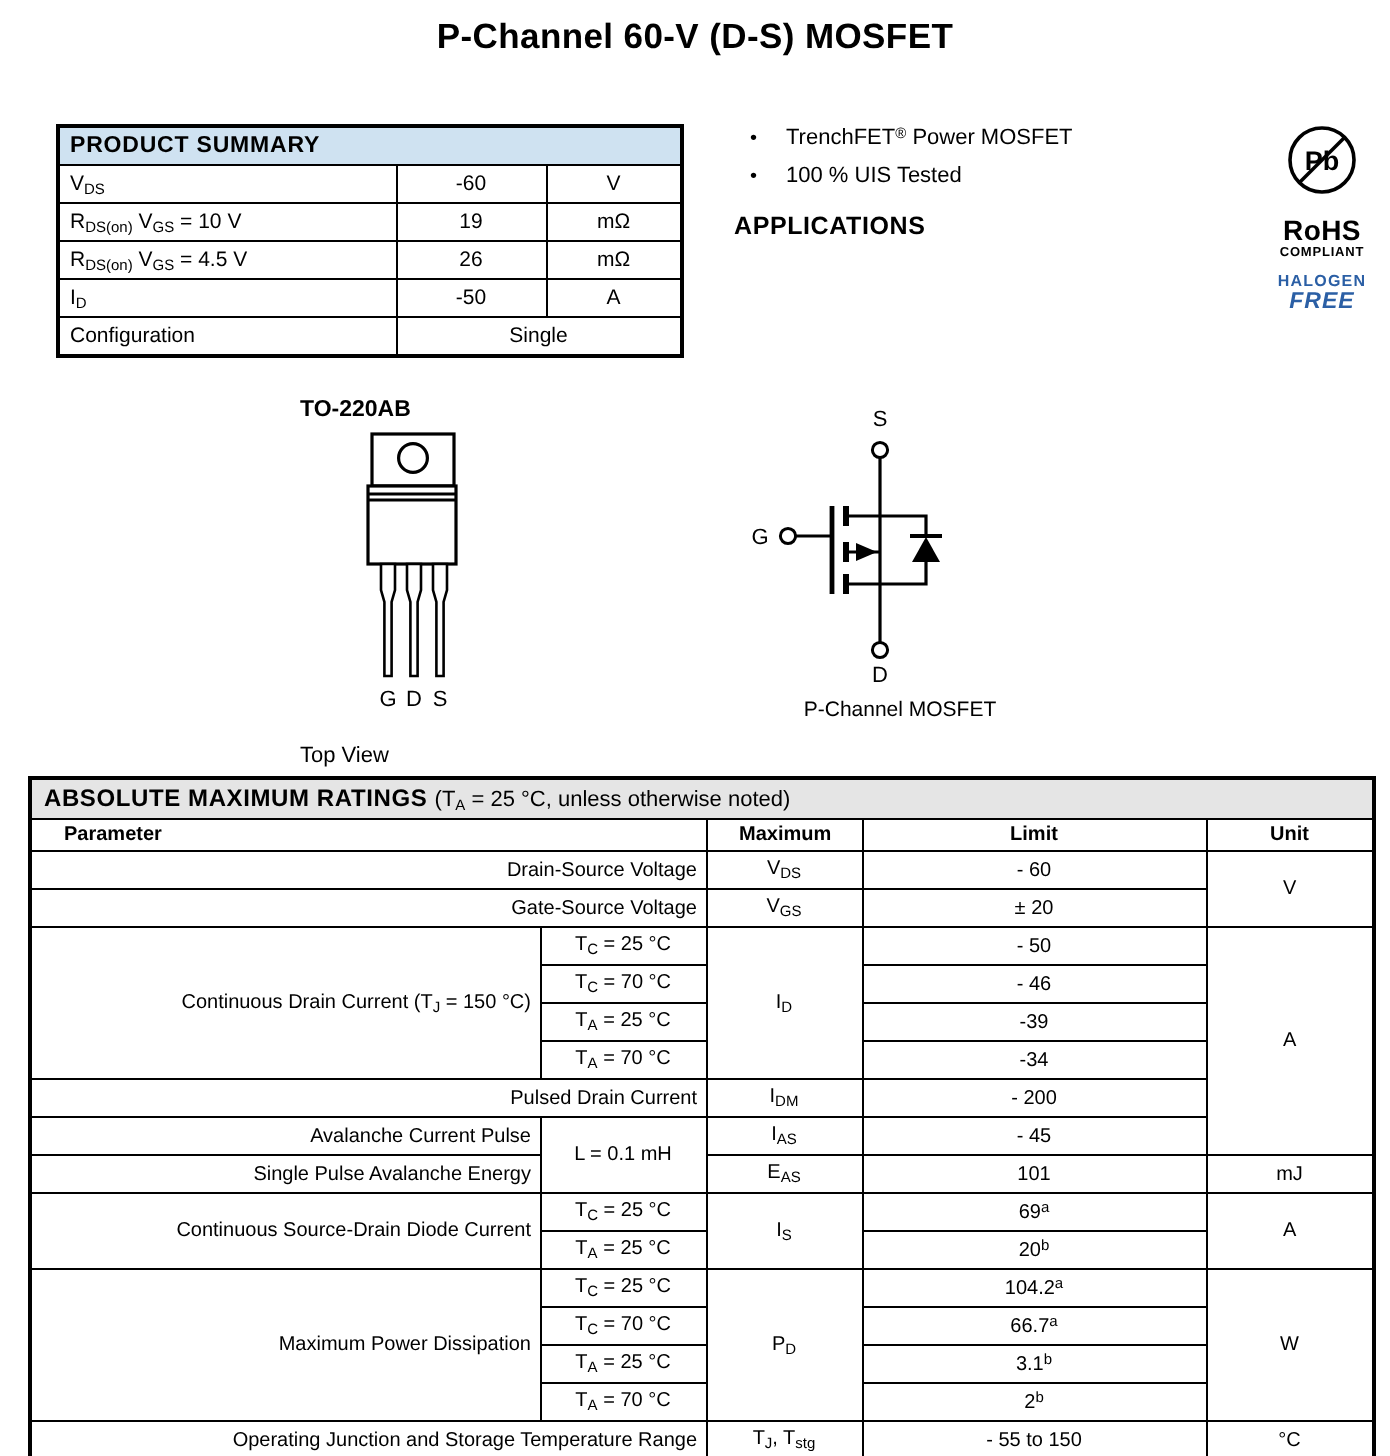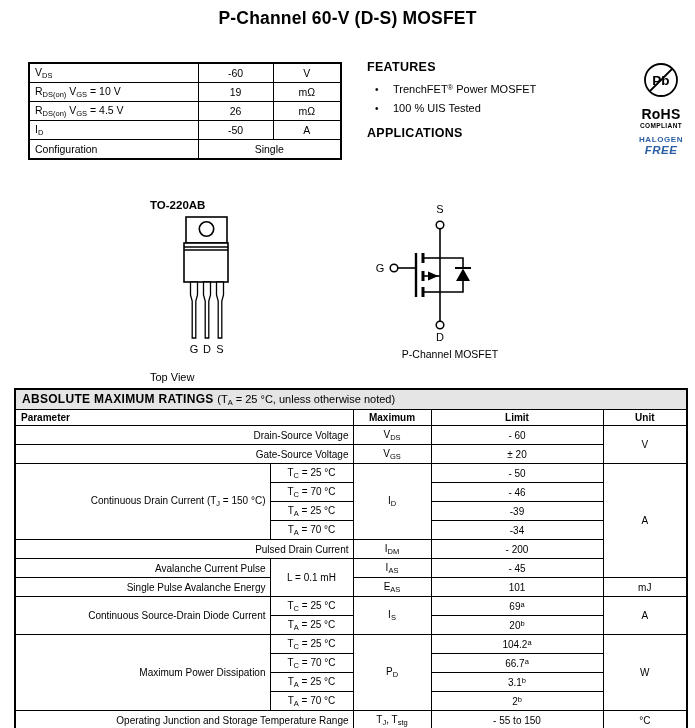--- a/index.html
+++ b/index.html
@@ -41,39 +41,42 @@
   .mos-fig{position:absolute;left:360px;top:202px;width:180px;text-align:center;}
   .mos-caption{font-size:10.5px;margin-top:0px;}
   svg text{font-family:"Liberation Sans","DejaVu Sans",sans-serif;}
 
   
   .amr-table{position:absolute;left:14px;top:388px;width:672px;table-layout:fixed;
         border:2px solid #000;font-size:10px;}
   .amr-table th.bar{background:#e5e5e5;border:1px solid #000;text-align:left;
         padding:2px 6px;font-weight:normal;font-size:11px;height:15px;}
   .amr-table th.bar .bold{font-weight:bold;font-size:12px;letter-spacing:0.3px;}
-  .amr-table th.col{border:1px solid #000;font-size:10px;font-weight:bold;height:15px;padding:0 5px;}
+  .amr-table th.col{border:1px solid #000;font-size:10px;font-weight:bold;height:15px;padding:0 16px;}
   .amr-table th.col.left{text-align:left;}
   .amr-table td{border:1px solid #000;height:18px;padding:0 4px;text-align:center;}
   .amr-table td.param{text-align:right;}
 </style>
 </head>
 <body>
 
 <div class="page">
 
   <div class="page-title">P-Channel 60-V (D-S) MOSFET</div>
 
   <table class="ps-table">
     <colgroup>
         <col style="width:169px">
         <col style="width:75px">
         <col style="width:68px">
       </colgroup>
     <tbody>
+        <tr>
+          <th class="bar" colspan="3">PRODUCT SUMMARY</th>
+        </tr>
     <tr>
       <td><span>V</span><sub>DS</sub><span></span><sub></sub><span></span></td>
       <td class="val">-60</td>
       <td class="unit">V</td>
     </tr>
     <tr>
       <td><span>R</span><sub>DS(on)</sub><span>  V</span><sub>GS</sub><span> = 10 V</span></td>
       <td class="val">19</td>
       <td class="unit">mΩ</td>
     </tr>
@@ -88,21 +91,20 @@
       <td class="unit">A</td>
     </tr>
     <tr>
       <td>Configuration</td>
       <td class="val" colspan="2">Single</td>
     </tr>
   </tbody>
     </table>
 
   <div class="feat-block">
-    <div class="feat-heading">FEATURES</div>
     <ul class="feat-list">
       <li><span class="dot">•</span><span>TrenchFET</span><sup>®</sup><span> Power MOSFET</span></li>
       <li><span class="dot">•</span><span>100 % UIS Tested</span><sup></sup><span></span></li>
     </ul>
     <div class="feat-heading">APPLICATIONS</div>
   </div>
 
   <div class="rohs">
     <svg width="40" height="40" viewBox="0 0 40 40">
       <circle cx="20" cy="20" r="16" fill="none" stroke="#000" stroke-width="1.8"></circle>

